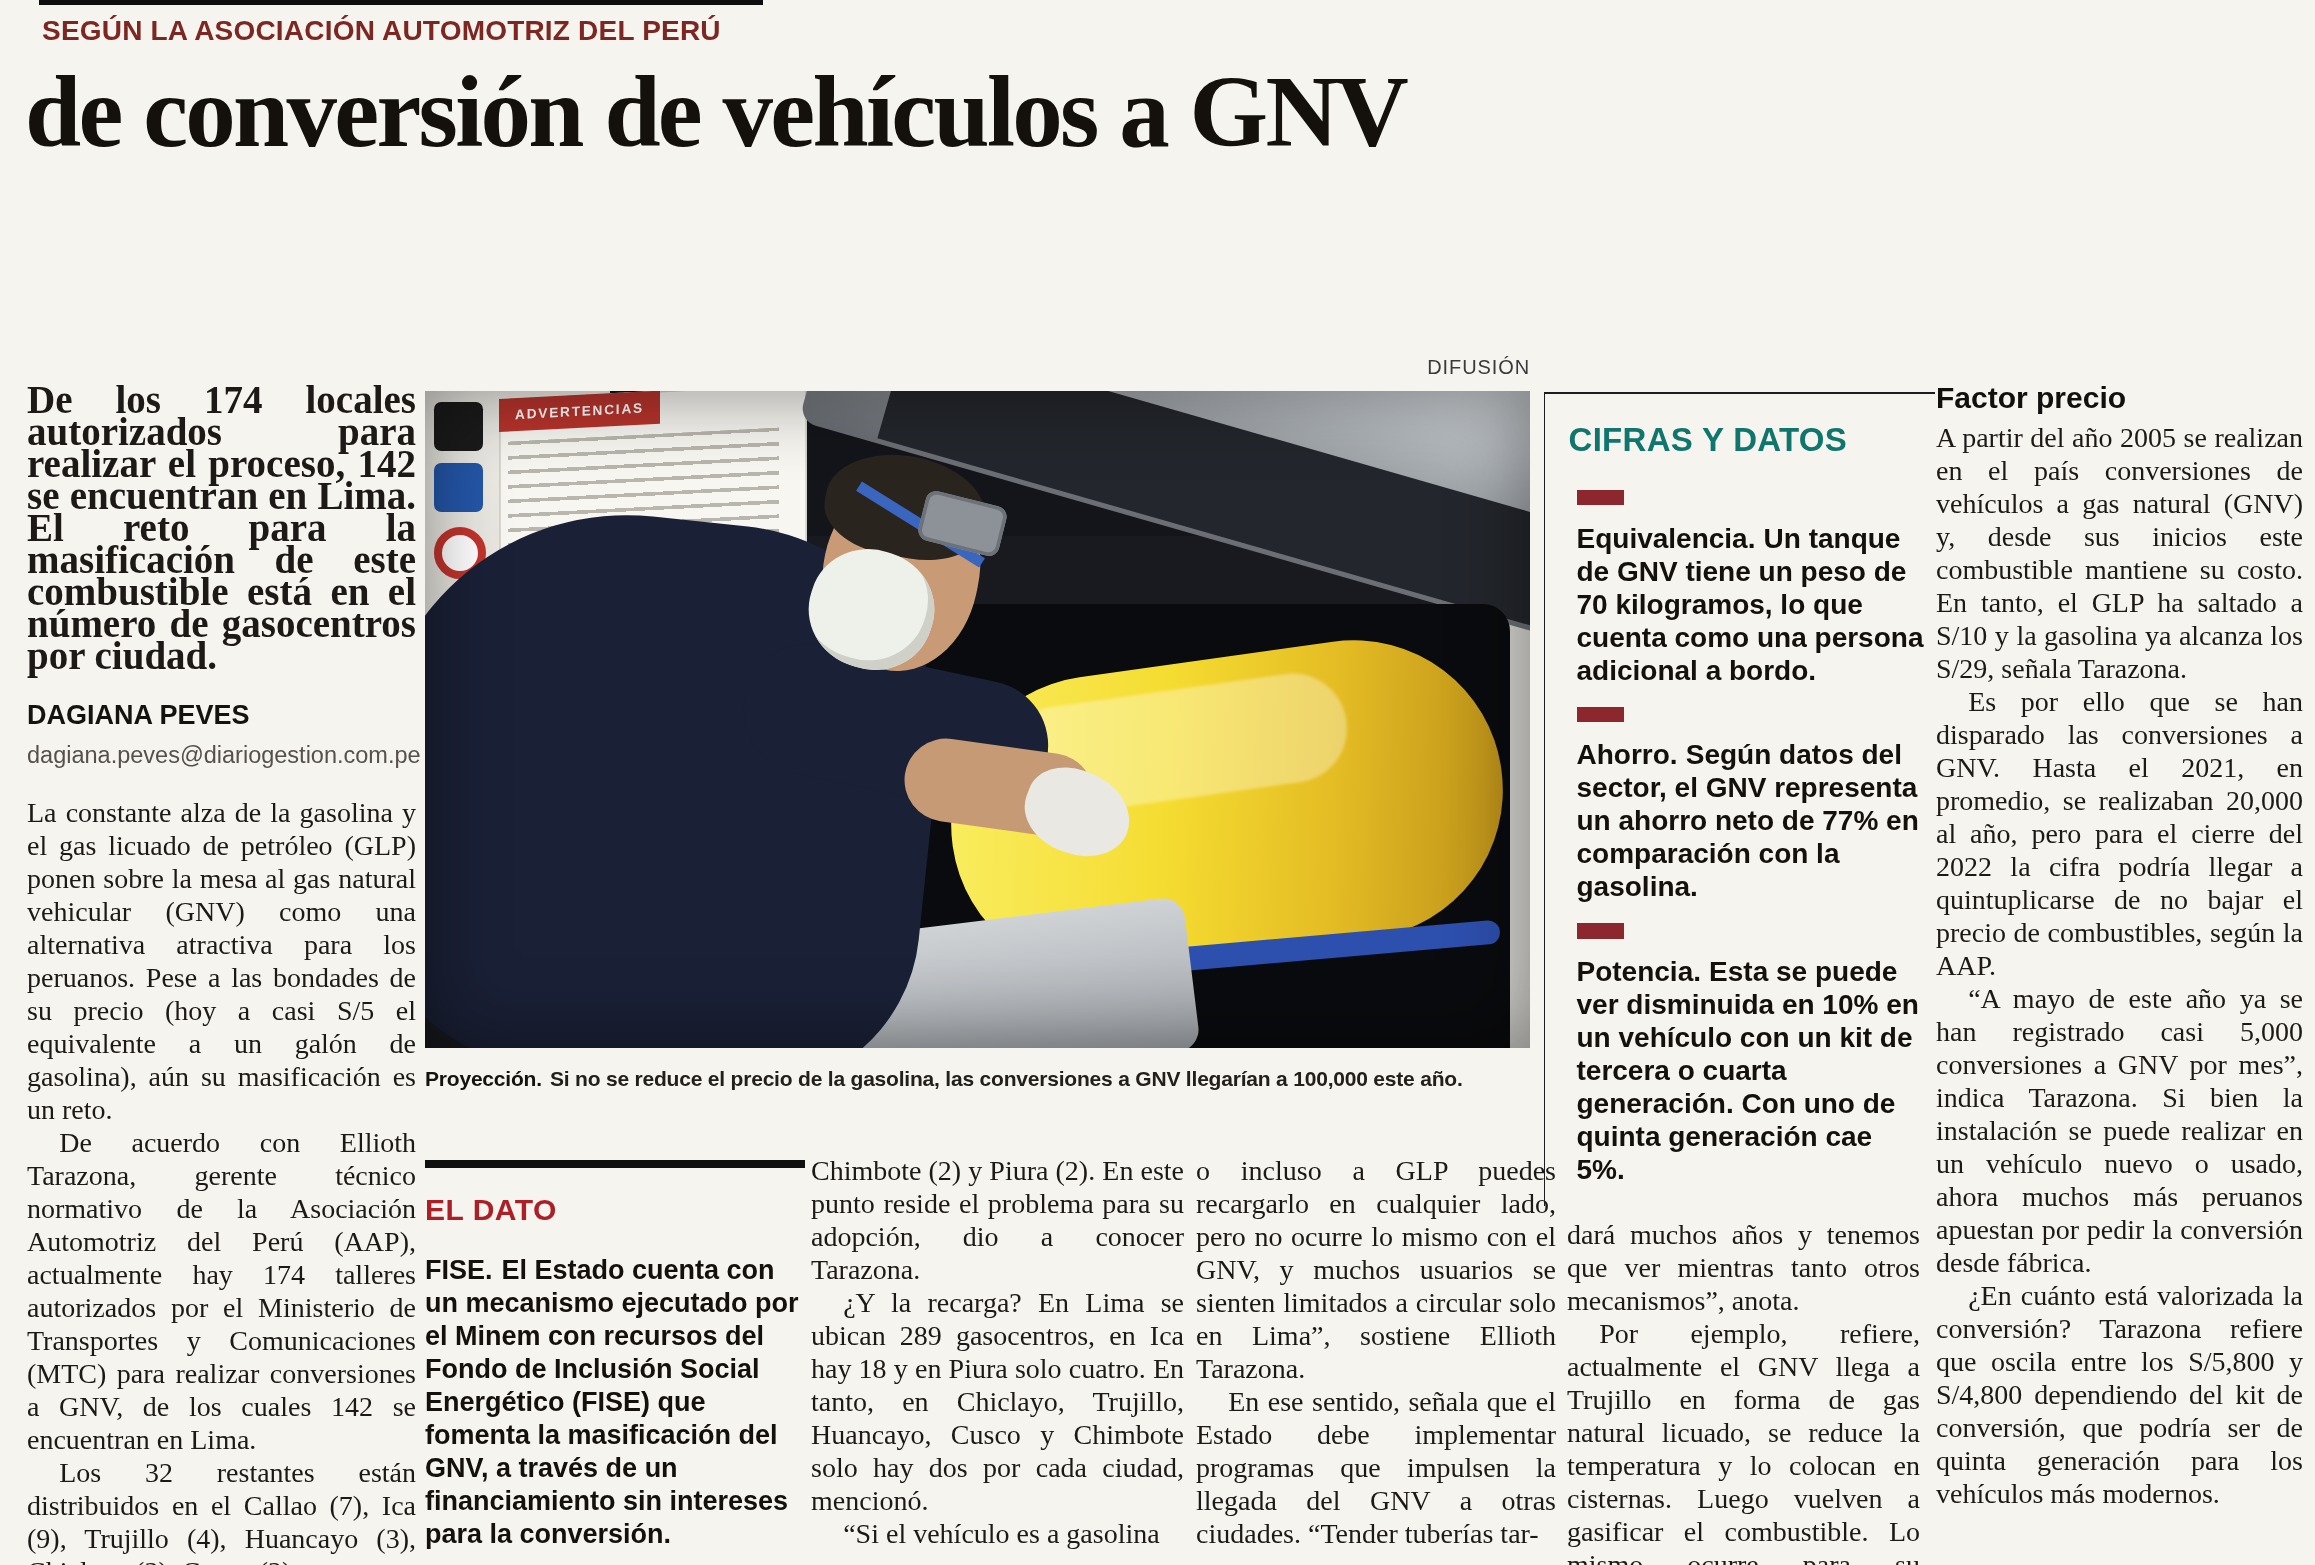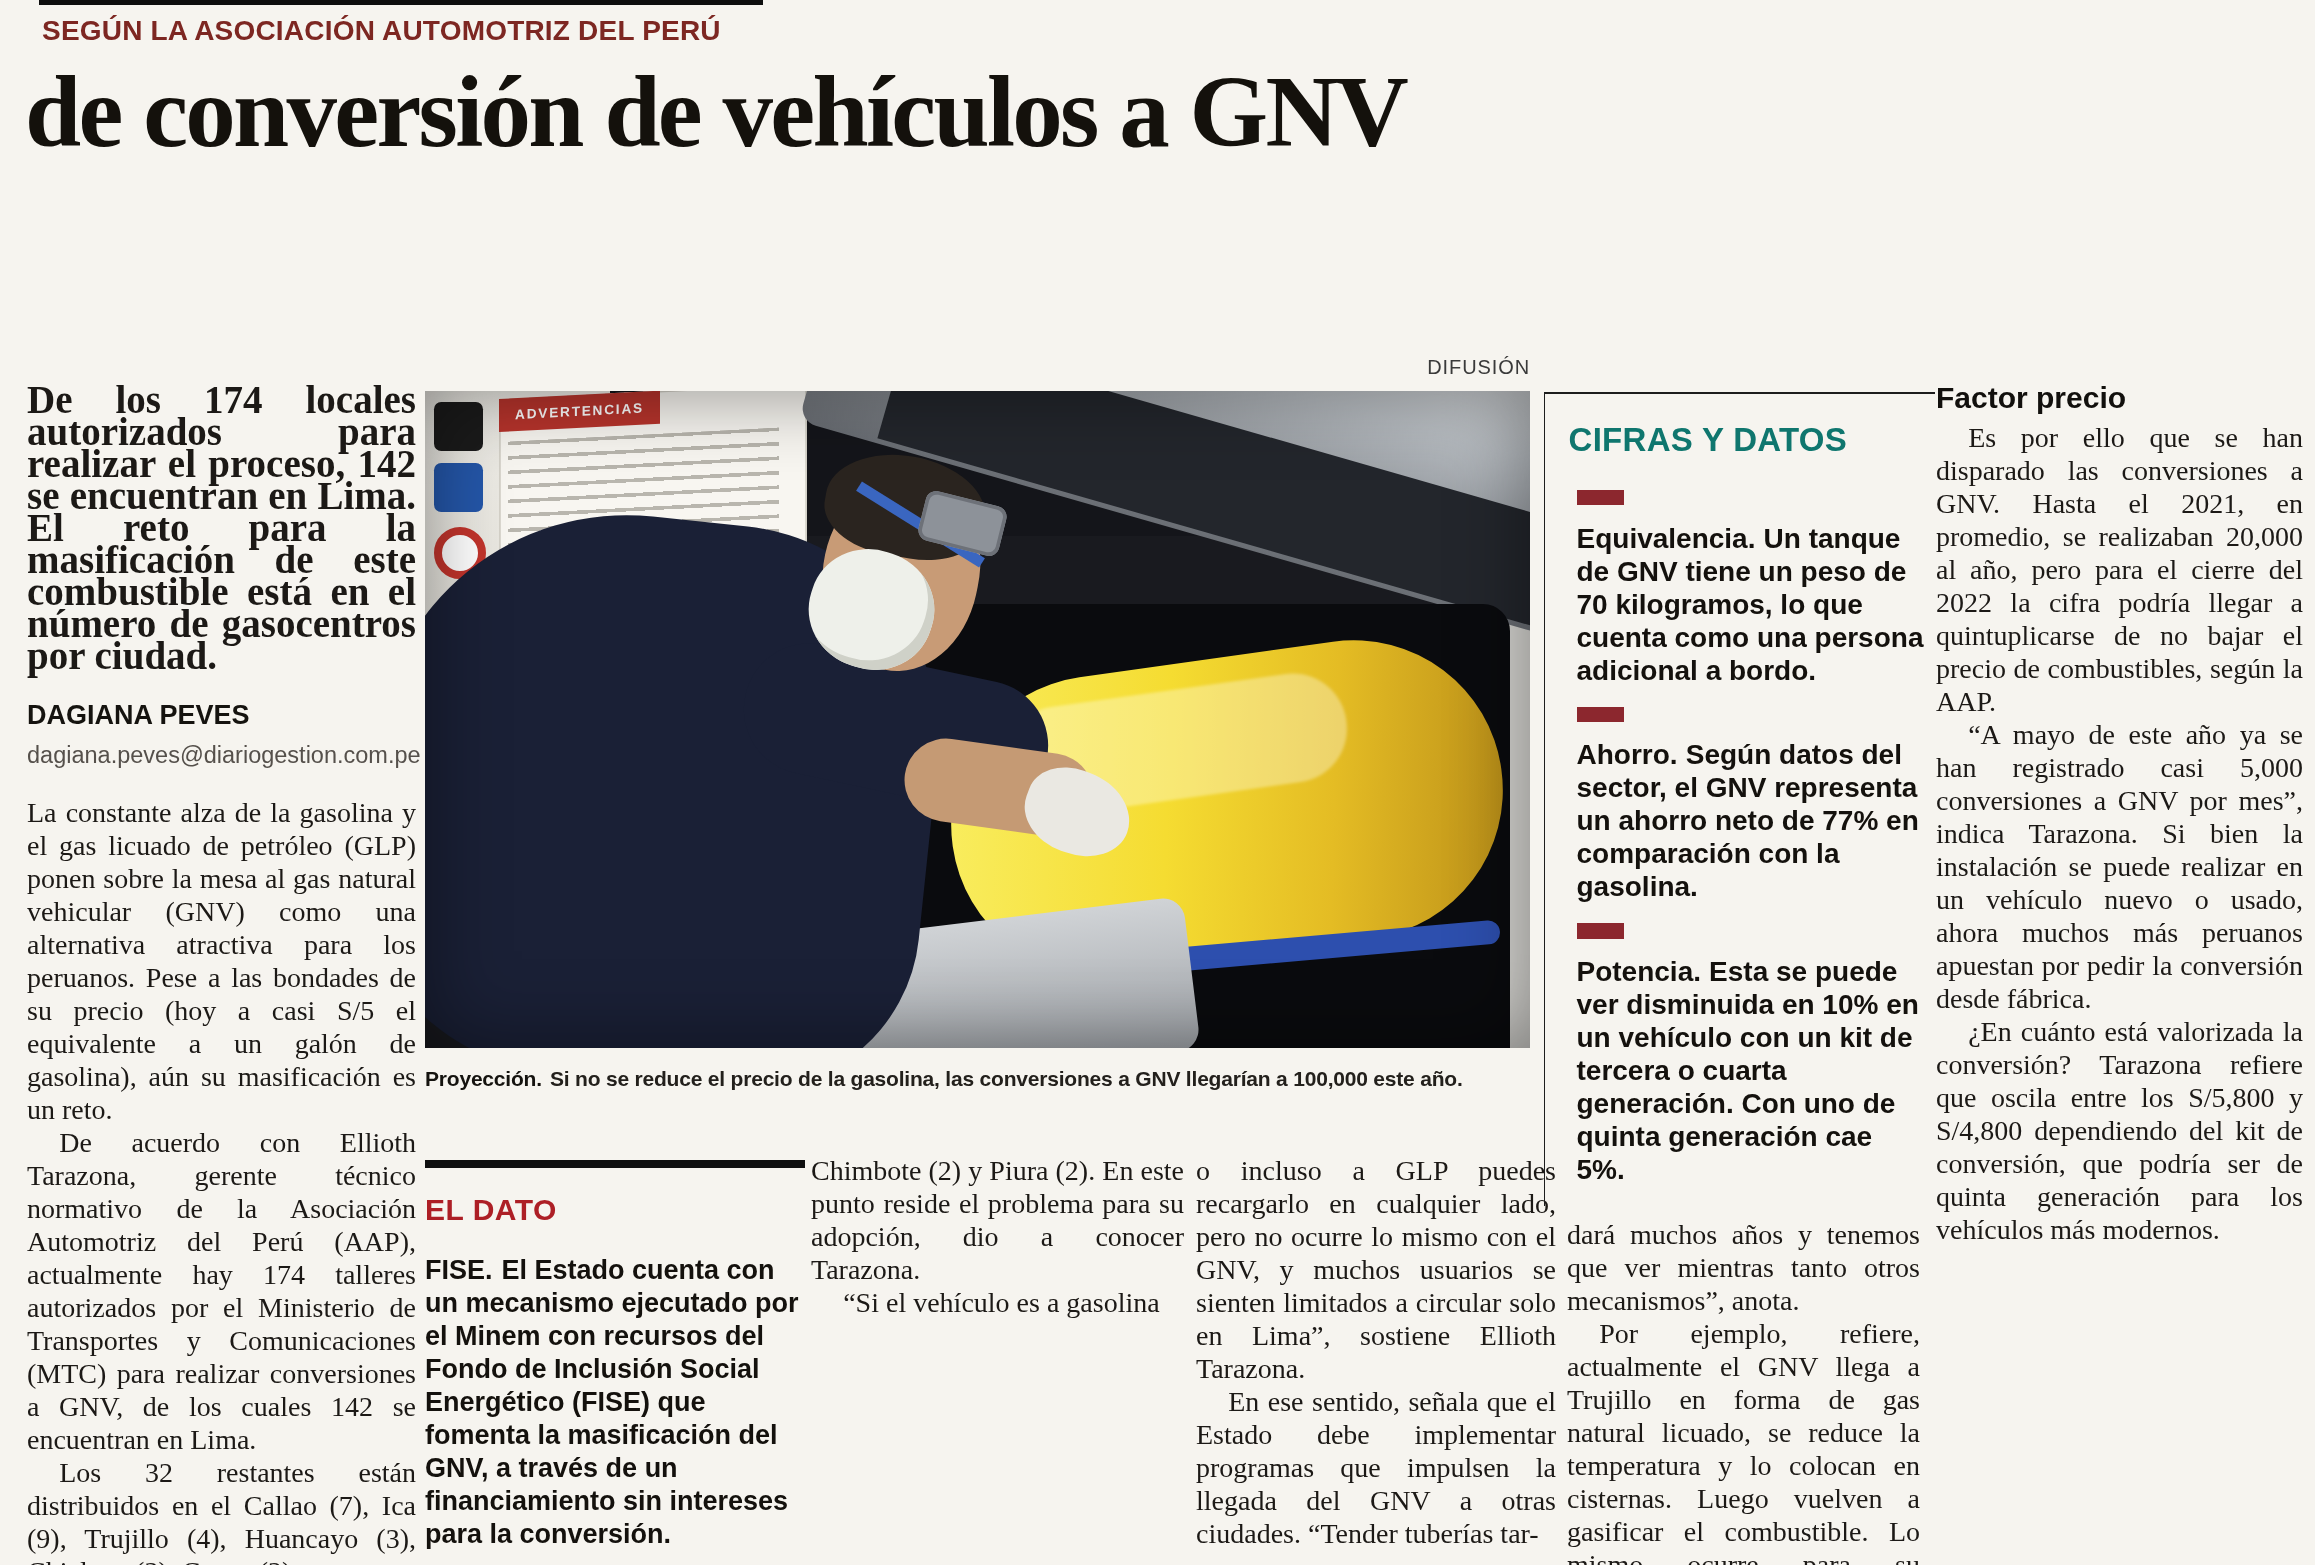--- a/index.html
+++ b/index.html
@@ -176,20 +176,21 @@
   </div>
 
   <div class="eldato">
     <div class="bar"></div>
     <div class="box-title">EL DATO</div>
     <p class="box-text"><span class="lbl">FISE.</span><span>El Estado cuenta con un mecanismo ejecutado por el Minem con recursos del Fondo de Inclusión Social Energético (FISE) que fomenta la masificación del GNV, a través de un financiamiento sin intereses para la conversión.</span></p>
   </div>
 
   <div class="col col3">
     <p>Chimbote (2) y Piura (2). En este punto reside el problema para su adopción, dio a conocer Tarazona.</p>
+    <p class="indent">¿Y la recarga? En Lima se ubican 289 gasocentros, en Ica hay 18 y en Piura solo cuatro. En tanto, en Chiclayo, Trujillo, Huancayo, Cusco y Chimbote solo hay dos por cada ciudad, mencionó.</p>
     <p class="indent">“Si el vehículo es a gasolina</p>
   </div>
 
   <div class="col col4">
     <p>o incluso a GLP puedes recargarlo en cualquier lado, pero no ocurre lo mismo con el GNV, y muchos usuarios se sienten limitados a circular solo en Lima”, sostiene Ellioth Tarazona.</p>
     <p class="indent">En ese sentido, señala que el Estado debe implementar programas que impulsen la llegada del GNV a otras ciudades. “Tender tuberías tar-</p>
   </div>
 
   <div class="cifras">
     <div class="cifras-title">CIFRAS Y DATOS</div>
@@ -207,19 +208,20 @@
     </div>
   </div>
 
   <div class="col col5">
     <p>dará muchos años y tenemos que ver mientras tanto otros mecanismos”, anota.</p>
     <p class="indent">Por ejemplo, refiere, actualmente el GNV llega a Trujillo en forma de gas natural licuado, se reduce la temperatura y lo colocan en cisternas. Luego vuelven a gasificar el combustible. Lo mismo ocurre para su exportación a México, dice.</p>
   </div>
 
   <div class="col col6">
     <p class="col-heading">Factor precio</p>
+    <p>A partir del año 2005 se realizan en el país conversiones de vehículos a gas natural (GNV) y, desde sus inicios este combustible mantiene su costo. En tanto, el GLP ha saltado a S/10 y la gasolina ya alcanza los S/29, señala Tarazona.</p>
     <p class="indent">Es por ello que se han disparado las conversiones a GNV. Hasta el 2021, en promedio, se realizaban 20,000 al año, pero para el cierre del 2022 la cifra podría llegar a quintuplicarse de no bajar el precio de combustibles, según la AAP.</p>
     <p class="indent">“A mayo de este año ya se han registrado casi 5,000 conversiones a GNV por mes”, indica Tarazona. Si bien la instalación se puede realizar en un vehículo nuevo o usado, ahora muchos más peruanos apuestan por pedir la conversión desde fábrica.</p>
     <p class="indent">¿En cuánto está valorizada la conversión? Tarazona refiere que oscila entre los S/5,800 y S/4,800 dependiendo del kit de conversión, que podría ser de quinta generación para los vehículos más modernos.</p>
   </div>
 
 </div>
 
 
 </body></html>

